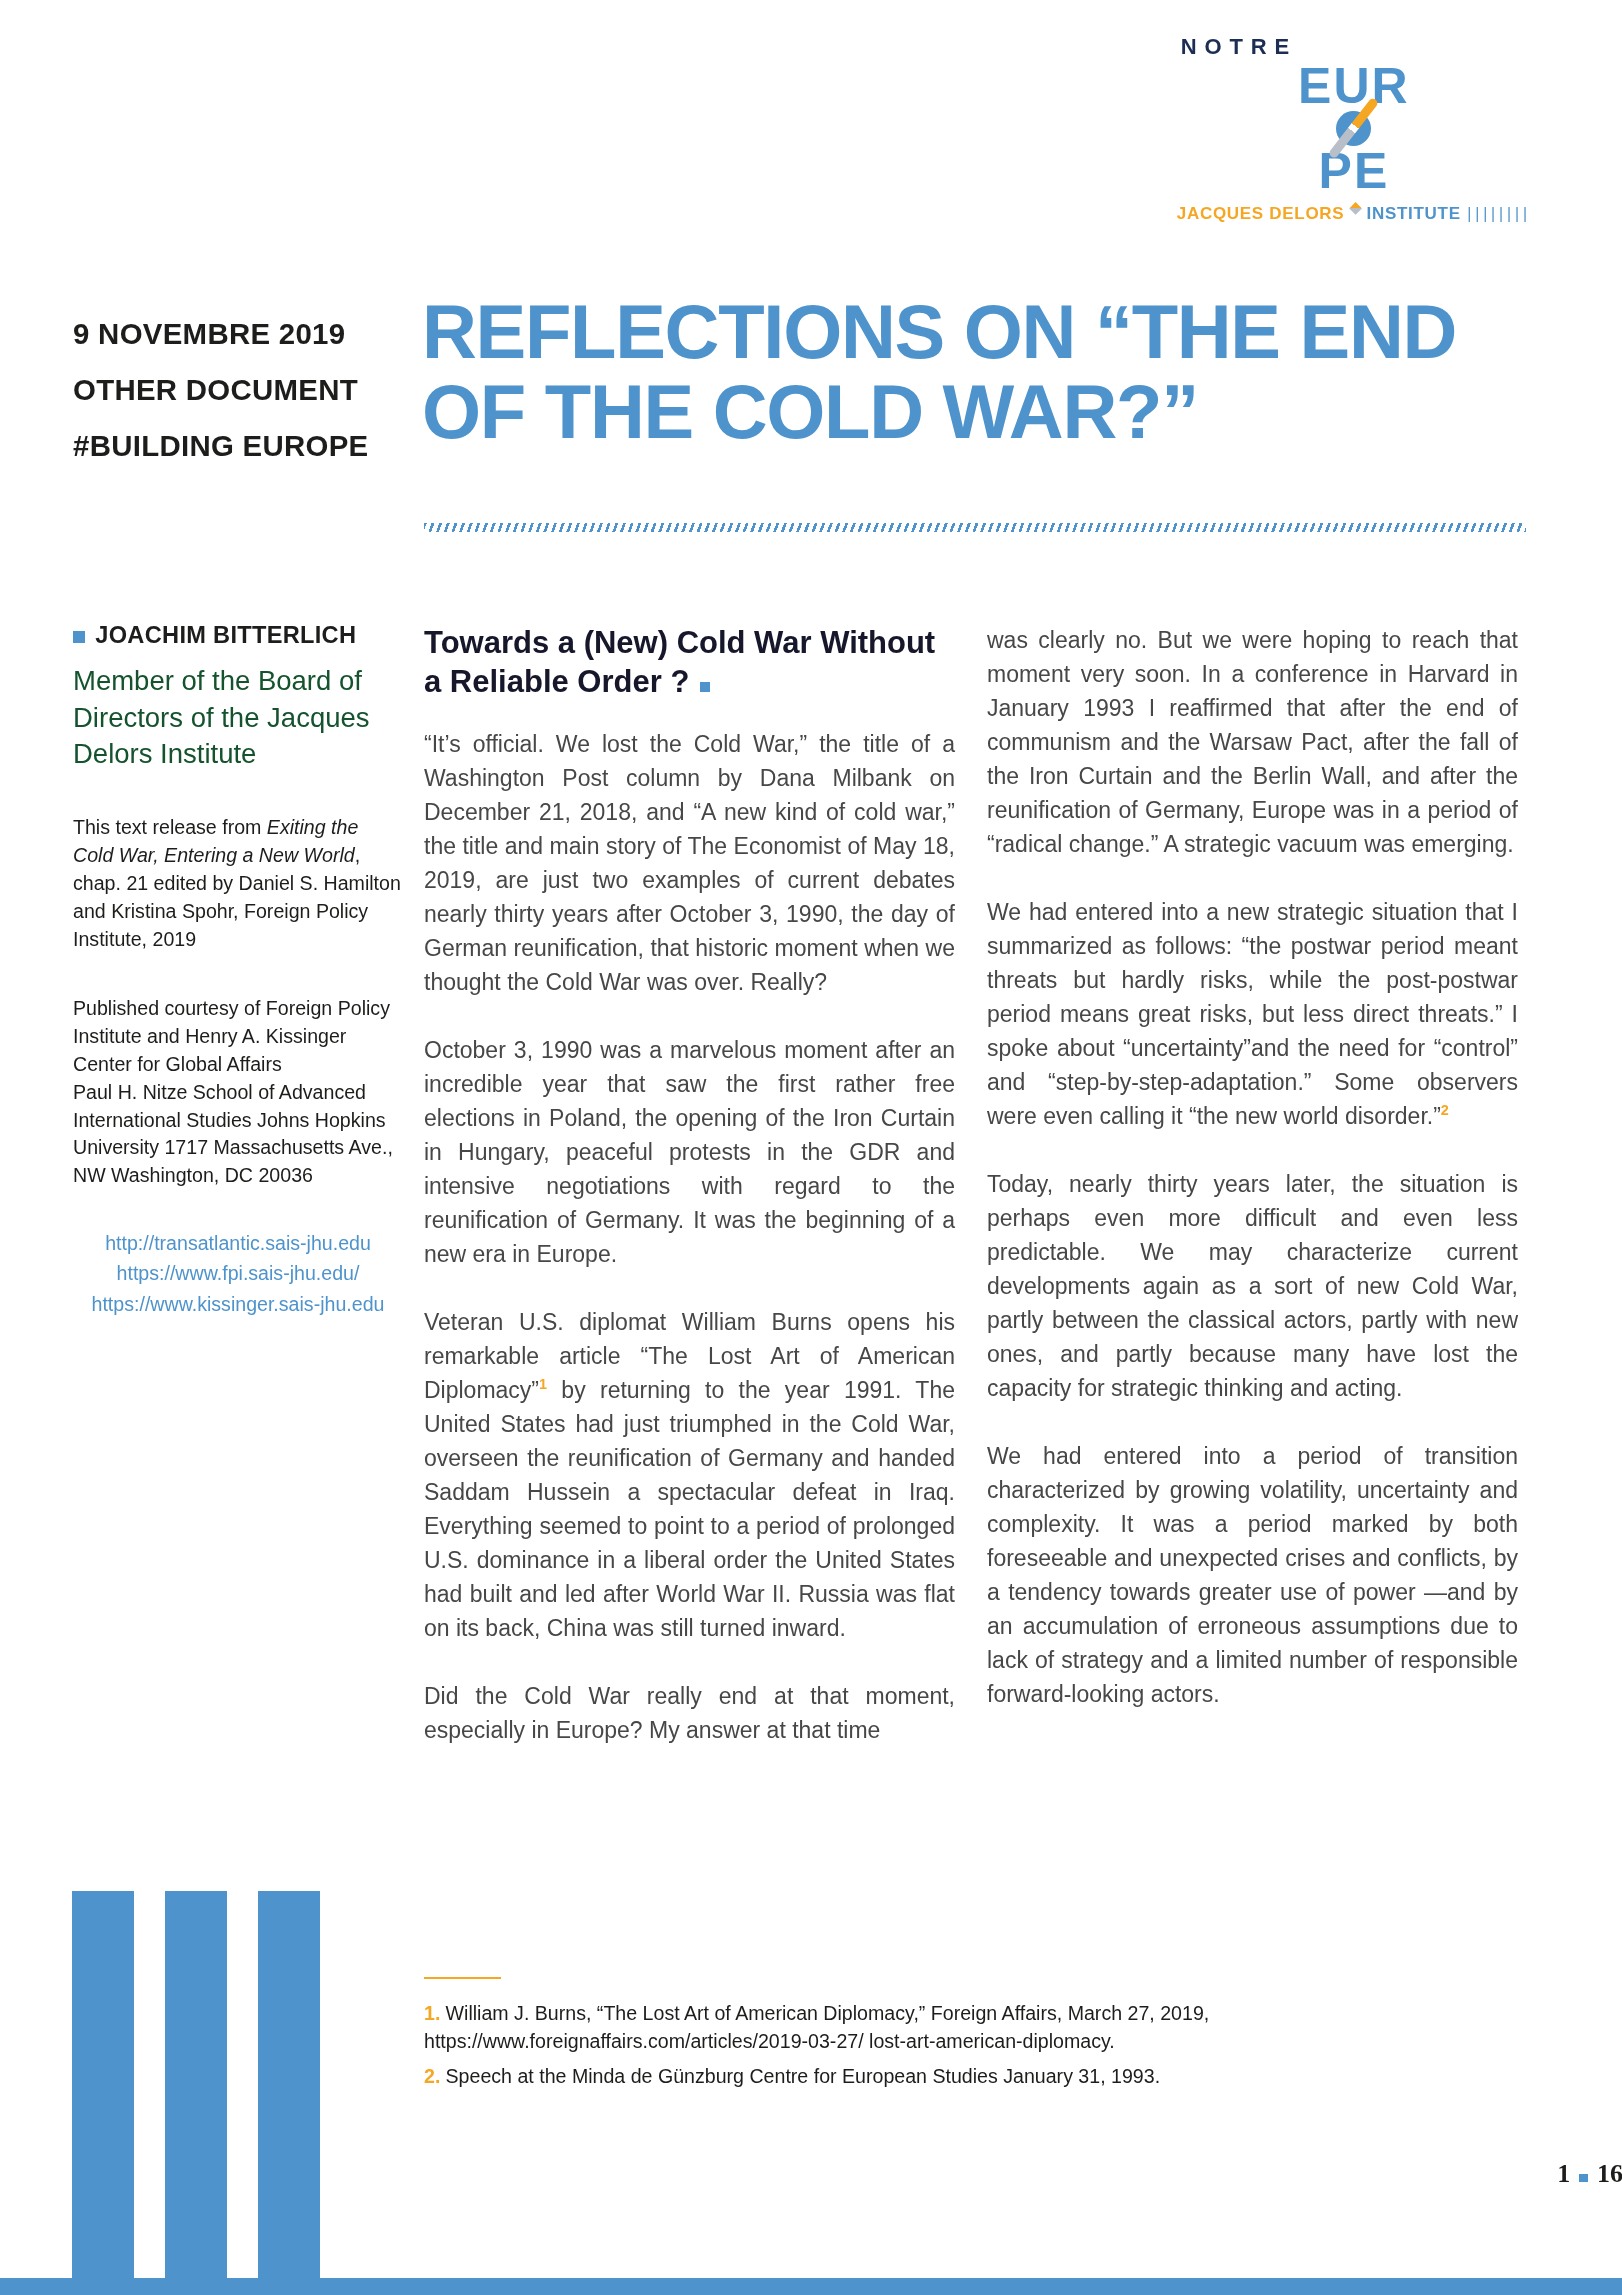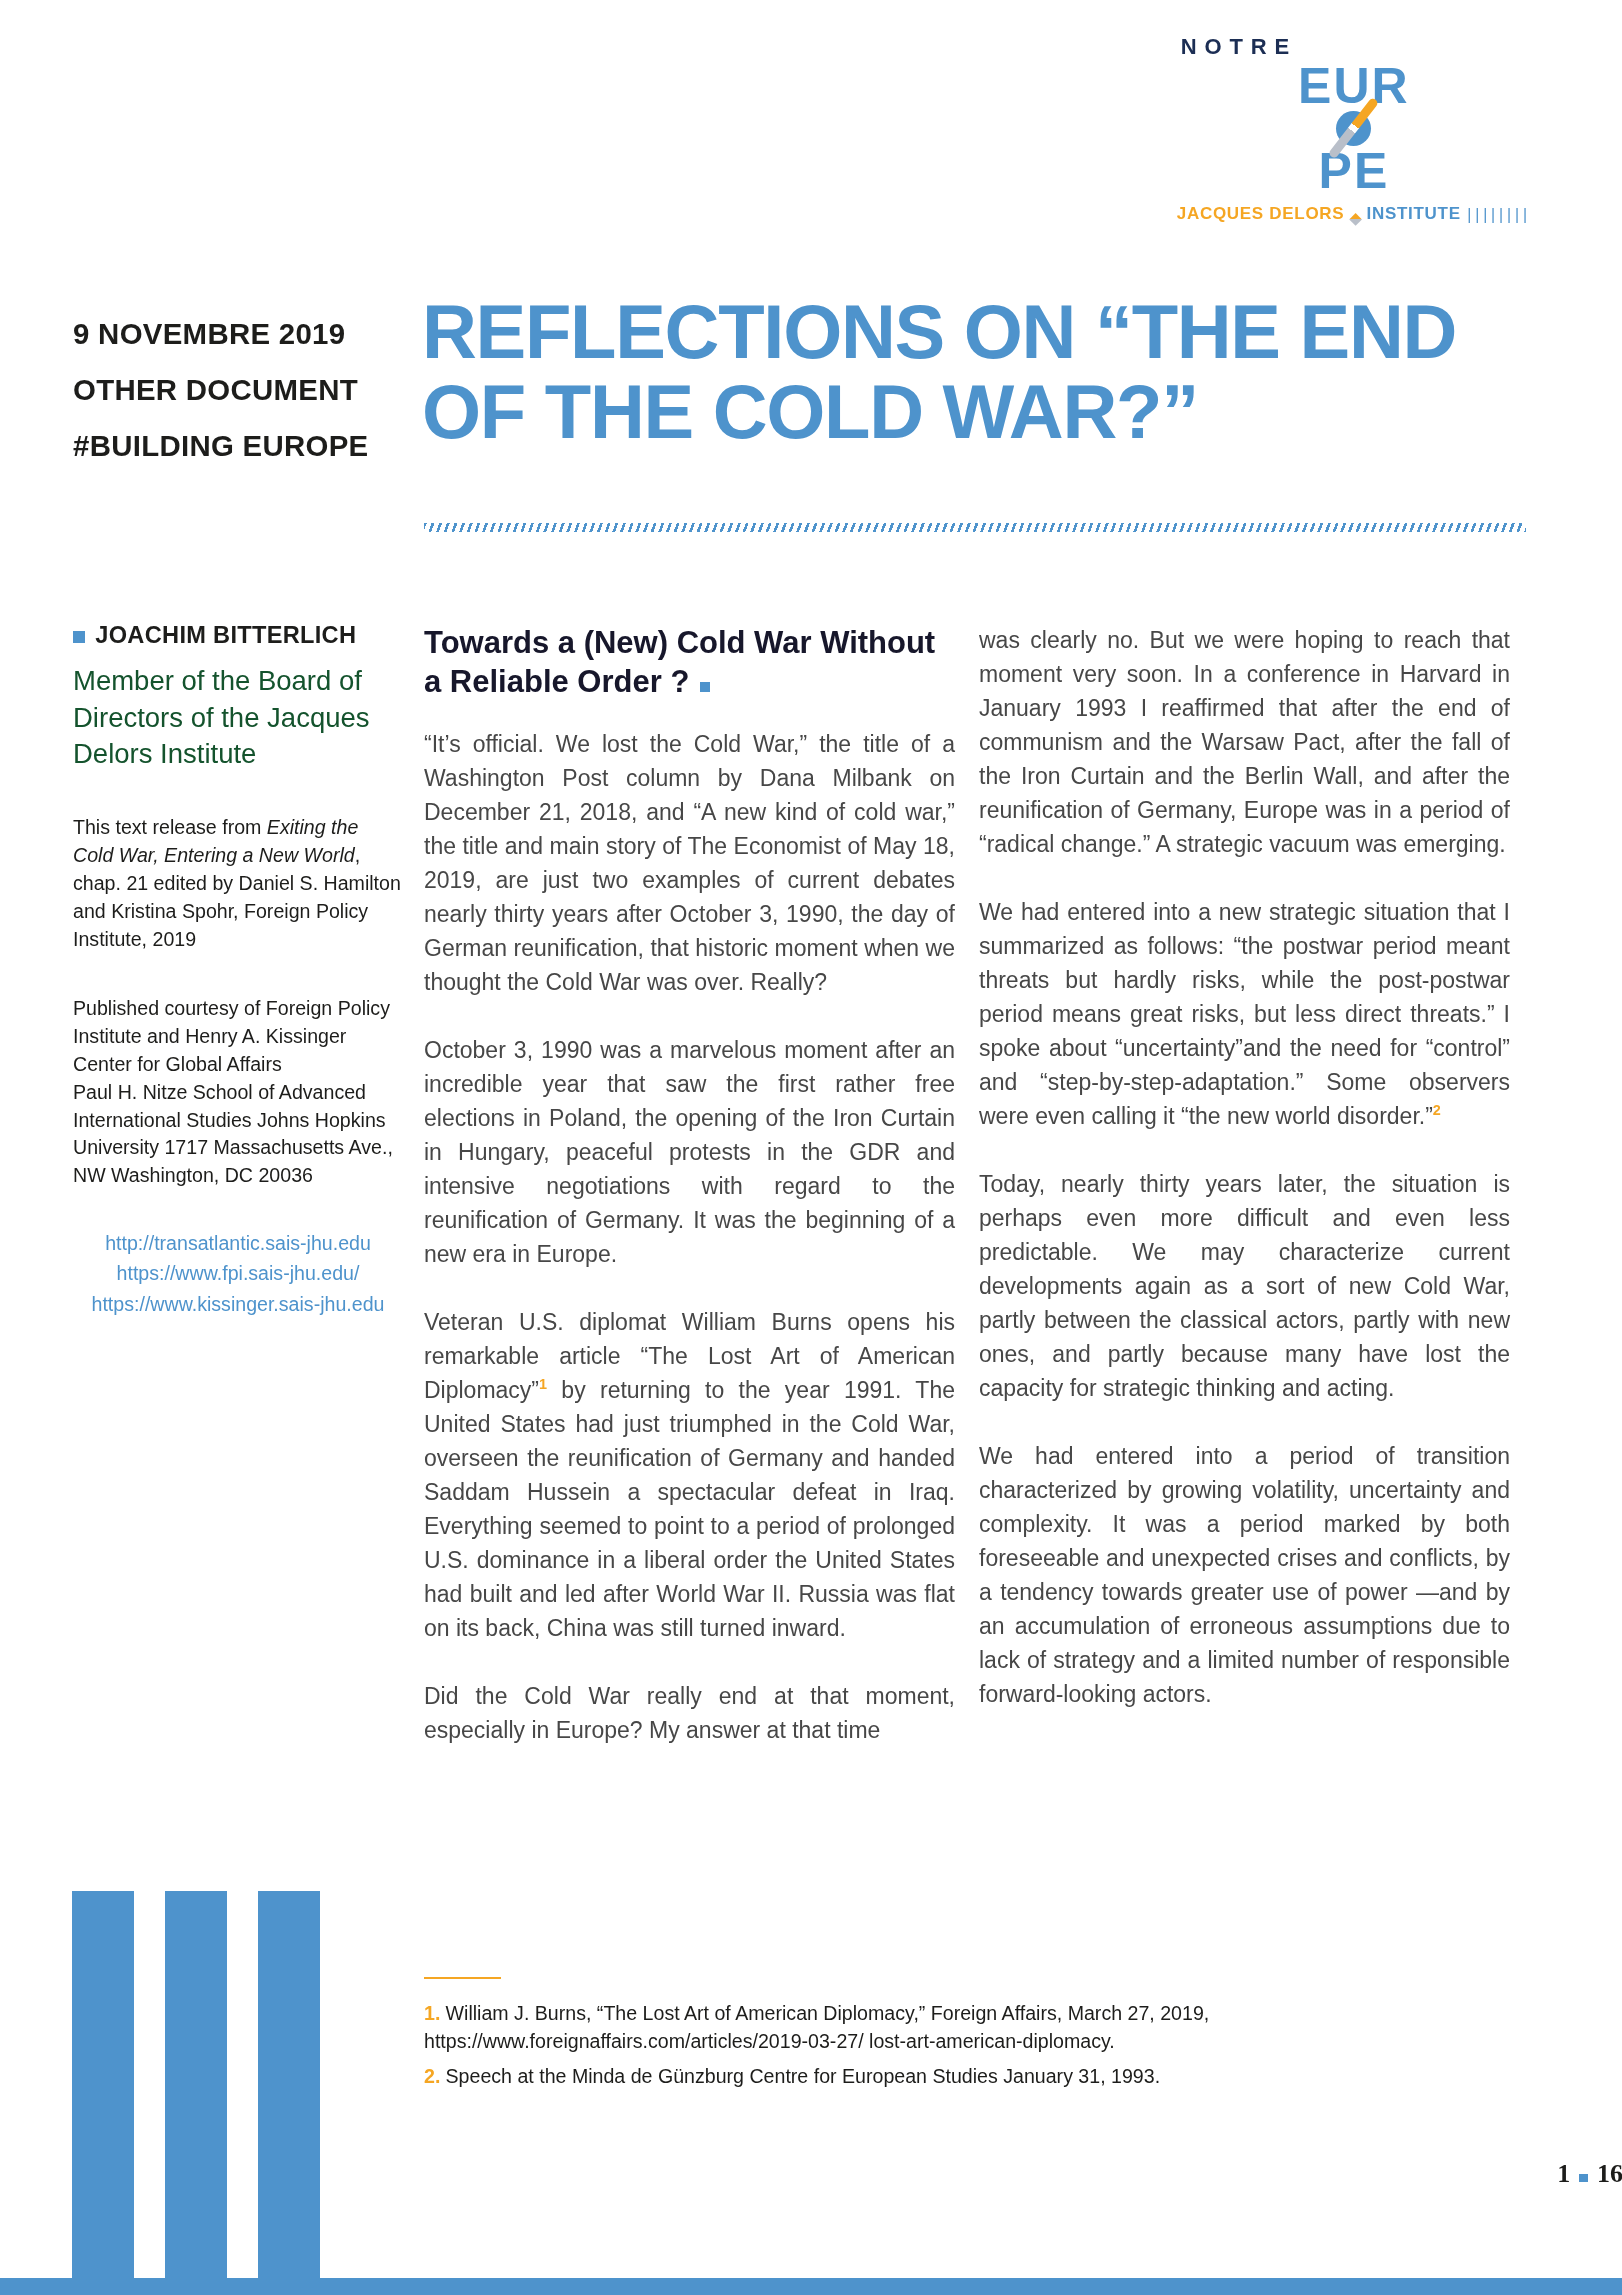--- a/index.html
+++ b/index.html
@@ -11,21 +11,21 @@
   }
 
   
   .logo { position:absolute; top:34px; right:92px; }
   .logo-notre { font-size:22px; font-weight:700; letter-spacing:7.9px; color:#1c2e54; margin-left:3.9px; }
   .logo-europe { font-size:50px; font-weight:700; color:#4e93cc; letter-spacing:2px; line-height:1; display:flex; align-items:center; margin-top:1.3px;flex-direction:column; }
   .logo-o { display:inline-block; width:35px; height:35px; border-radius:50%; background:#4e93cc; margin:0 3.9px; position:relative; }
   .needle { position:absolute; left:50%; top:-19.6px; width:8.5px; height:72px; margin-left:-4.6px; border-radius:4.6px;
     transform:rotate(38deg);
     background:linear-gradient(to bottom,#f5a623 0 46%,#ffffff 46% 54%,#b9bfc9 54% 100%); }
-  .logo-sub { margin-top:7.9px; font-size:17px; font-weight:700; display:flex; align-items:flex-end; gap:6.5px; }
+  .logo-sub { margin-top:7.9px; font-size:17px; font-weight:700; display:flex; align-items:flex-start; gap:6.5px; }
   .logo-jd { color:#f5a623; letter-spacing:0.7px; }
   .logo-needle-sm { width:9.2px; height:9.2px; transform:rotate(45deg); background:linear-gradient(135deg,#f5a623 50%,#b9bfc9 50%); }
   .logo-inst { color:#4e93cc; letter-spacing:0.7px; }
   .logo-ticks { color:#4e93cc; letter-spacing:3.9px; font-size:15.7px; font-weight:400; padding-top:1.3px; }
 
   
   .meta { position:absolute; left:73px; top:306px; font-size:29.4px; font-weight:700; color:#1d1d1b; line-height:56px; letter-spacing:0.3px; }
 
   
   .title { position:absolute; left:422px; top:292px; width:1112px; margin:0; font-size:76px; font-weight:700; color:#4e93cc; line-height:80px; letter-spacing:-1.3px; }
@@ -37,21 +37,21 @@
   .author { position:absolute; left:73px; top:622px; width:330px; color:#1d1d1b; }
   .author-name { font-size:23.6px; font-weight:700; letter-spacing:0.3px; }
   .author-role { margin:14.4px 0 0 0; font-size:27.5px; color:#14532d; line-height:1.32; }
   .author-note { margin:42px 0 0 0; font-size:19.6px; line-height:1.42; }
   .author-courtesy { margin:42px 0 0 0; font-size:19.6px; line-height:1.42; }
   .author-courtesy2 { margin:0; font-size:19.6px; line-height:1.42; }
   .author-links { margin-top:38px;text-align:center; }
   .author-links a { display:block; font-size:19.6px; color:#4e93cc; line-height:1.55; text-decoration:none; cursor:pointer; }
 
   
-  .content { position:absolute; left:424px; top:623px; width:1102px; display:flex; gap:24px; }
+  .content { position:absolute; left:424px; top:623px; width:1102px; display:flex; gap:32px; }
   .col { width:531px; }
   .section-title { font-size:31px; line-height:39px; color:#17172b; margin:0 0 26px 0; font-weight:700; }
   .content p.body { font-size:23px; line-height:34px; color:#474747; text-align:justify; margin:0 0 34px 0; }
   .fnref { color:#f5a623; font-weight:700; font-size:14.4px; vertical-align:super; line-height:0; }
 
   
   .footnotes { position:absolute; left:424px; top:1977px; width:1102px; }
   .fn-rule { width:77px; height:2px; background:#f5a623; margin-bottom:19.6px; }
   .fn { font-size:19.6px; line-height:1.45; color:#1d1d1b; margin:0 0 6.5px 0; }
   .fn-num { color:#f5a623; font-weight:700; margin-right:5.2px; }

